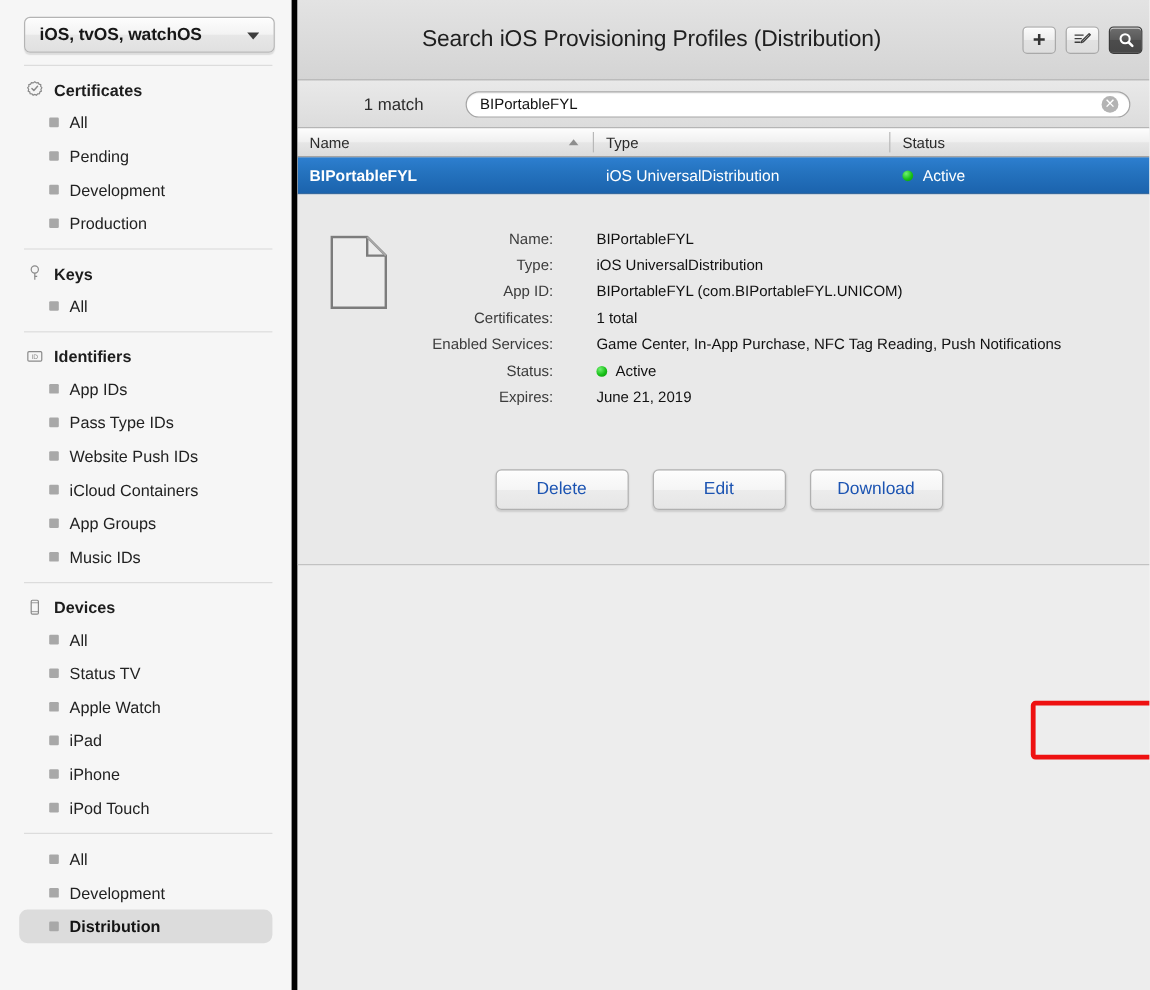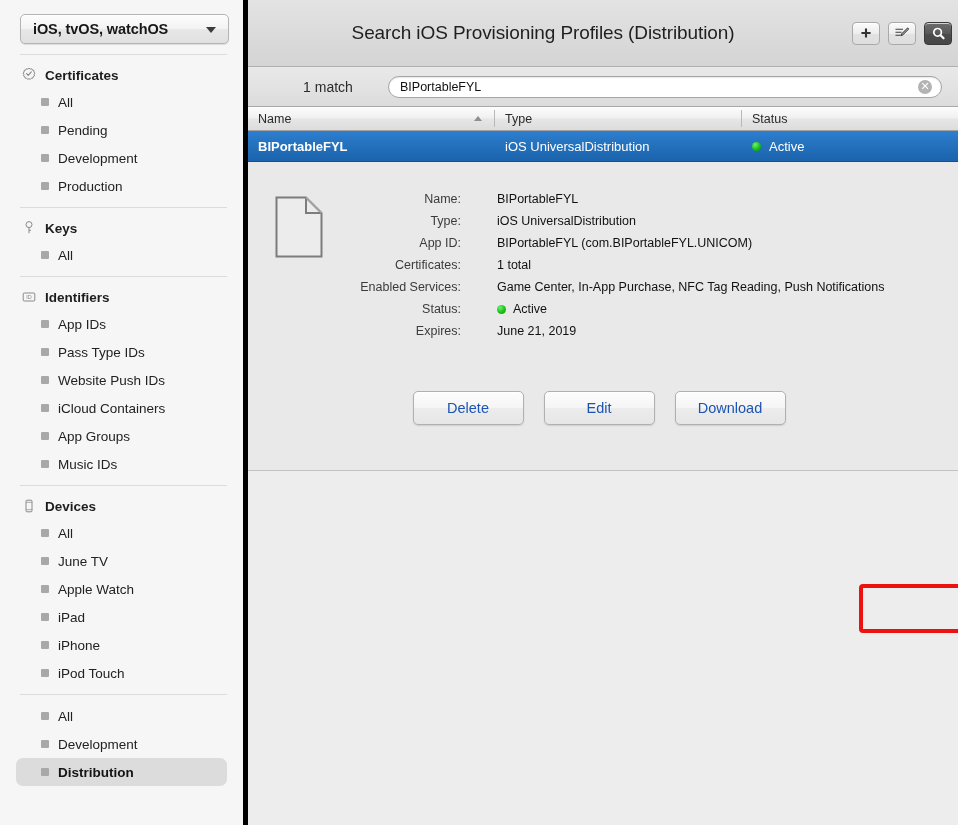--- a/index.html
+++ b/index.html
@@ -454,21 +454,21 @@
           </svg>
         </span>
         <span class="group-title">Devices</span>
       </div>
       <div class="nav-item">
         <span class="bullet"></span>
         <span class="lbl">All</span>
       </div>
       <div class="nav-item">
         <span class="bullet"></span>
-        <span class="lbl">June TV</span>
+        <span class="lbl">Status TV</span>
       </div>
       <div class="nav-item">
         <span class="bullet"></span>
         <span class="lbl">Apple Watch</span>
       </div>
       <div class="nav-item">
         <span class="bullet"></span>
         <span class="lbl">iPad</span>
       </div>
       <div class="nav-item">

